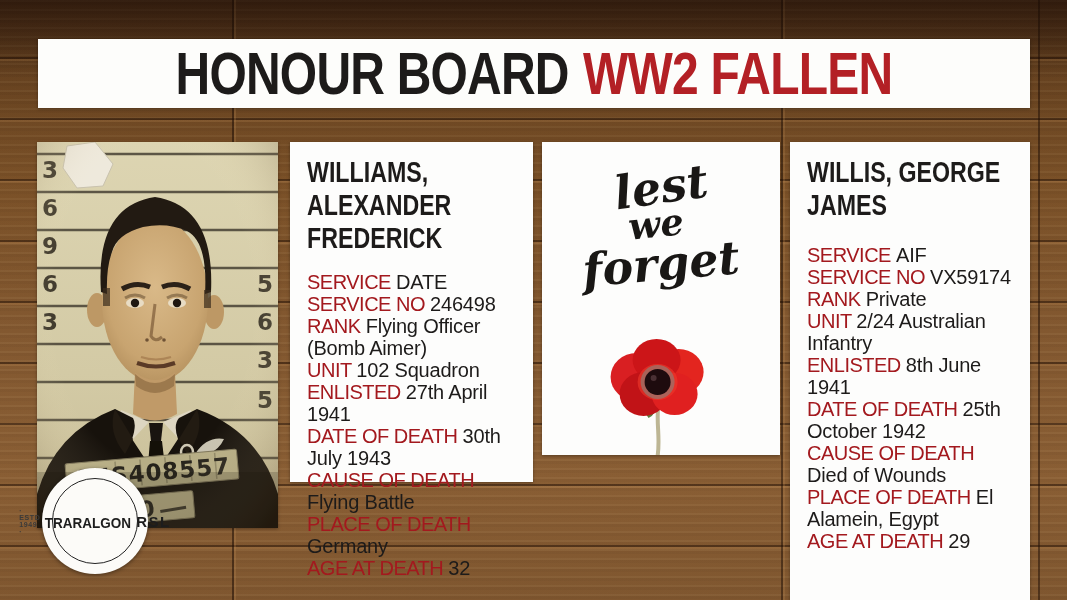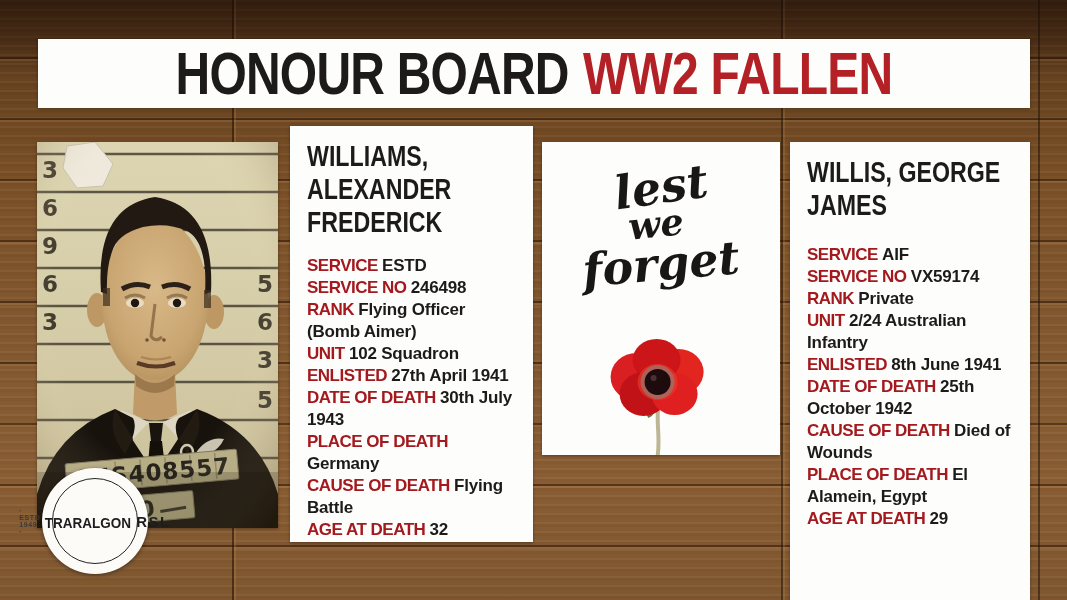--- a/index.html
+++ b/index.html
@@ -16,28 +16,28 @@
   .banner{
     position:absolute;left:38px;top:39px;width:992px;height:69px;background:#fdfdfb;
     display:flex;align-items:center;justify-content:center;box-shadow:0 1px 3px rgba(0,0,0,.35);
   }
   .banner-scale{display:inline-block;transform:scaleX(.8);transform-origin:center;white-space:nowrap;
     font-weight:bold;font-size:60px;letter-spacing:-1px;line-height:1;}
   .t-black{color:#1d1b1a;margin-right:18px;}
   .t-red{color:var(--header-red,#b32025);}
   .card{position:absolute;background:#fdfdfc;box-shadow:0 1px 3px rgba(0,0,0,.35);}
   .photo-card{left:37px;top:142px;width:241px;height:386px;overflow:hidden;background:#d8cfac;}
-  .card-williams{left:290px;top:126px;width:243px;height:416px;}
+  .card-williams{left:290px;top:142px;width:243px;height:340px;}
   .card-memorial{left:542px;top:142px;width:238px;height:313px;overflow:hidden;}
   .card-willis{left:790px;top:142px;width:240px;height:516px;}
   .info-inner{padding:14px 17px;}
   .name-wrap{transform:scaleX(.8);transform-origin:left top;color:#1d1b1a;}
   .name-line{white-space:nowrap;font-weight:bold;font-size:29px;line-height:33px;letter-spacing:0;}
   .details{margin-top:16px;}
-  .detail{font-weight:bold;font-size:17px;line-height:22px;color:#1d1b1a;letter-spacing:-0.2px;}
+  .detail{font-weight:normal;font-size:20px;line-height:22px;color:#1d1b1a;letter-spacing:-0.2px;}
   .lbl{color:var(--accent,#a3191e);letter-spacing:-0.5px;}
   .willis .details{margin-top:22px;}
   
   .script-words{margin-top:22px;text-align:center;color:#191715;
     font-family:"DejaVu Serif",serif;font-style:italic;font-weight:bold;}
   .w1{font-size:46px;line-height:1;transform:rotate(-8deg);}
   .w2{font-size:37px;line-height:1;margin-top:-4px;margin-left:-10px;transform:rotate(-6deg);}
   .w3{font-size:46px;line-height:1;margin-top:-2px;transform:rotate(-5deg);}
   .poppy{position:absolute;left:50%;top:190px;transform:translateX(-52%);}
   
@@ -163,28 +163,28 @@
   </div>
 
   <div class="card card-williams">
     <div class="info-inner">
       <div class="name-wrap">
           <div class="name-line">WILLIAMS,</div>
           <div class="name-line">ALEXANDER</div>
           <div class="name-line">FREDERICK</div>
         </div>
       <div class="details">
-          <div class="detail"><span class="lbl">SERVICE </span><span class="val">ESTD</span></div>
+          <div class="detail"><span class="lbl">SERVICE </span><span class="val">DATE</span></div>
           <div class="detail"><span class="lbl">SERVICE NO </span><span class="val">246498</span></div>
           <div class="detail"><span class="lbl">RANK </span><span class="val">Flying Officer (Bomb Aimer)</span></div>
           <div class="detail"><span class="lbl">UNIT </span><span class="val">102 Squadron</span></div>
           <div class="detail"><span class="lbl">ENLISTED </span><span class="val">27th April 1941</span></div>
           <div class="detail"><span class="lbl">DATE OF DEATH </span><span class="val">30th July 1943</span></div>
+          <div class="detail"><span class="lbl">CAUSE OF DEATH </span><span class="val">Flying Battle</span></div>
           <div class="detail"><span class="lbl">PLACE OF DEATH </span><span class="val">Germany</span></div>
-          <div class="detail"><span class="lbl">CAUSE OF DEATH </span><span class="val">Flying Battle</span></div>
           <div class="detail"><span class="lbl">AGE AT DEATH </span><span class="val">32</span></div>
         </div>
     </div>
   </div>
 
   <div class="card card-memorial">
     <div class="script-words">
       <div class="w1">lest</div>
       <div class="w2">we</div>
       <div class="w3">forget</div>

